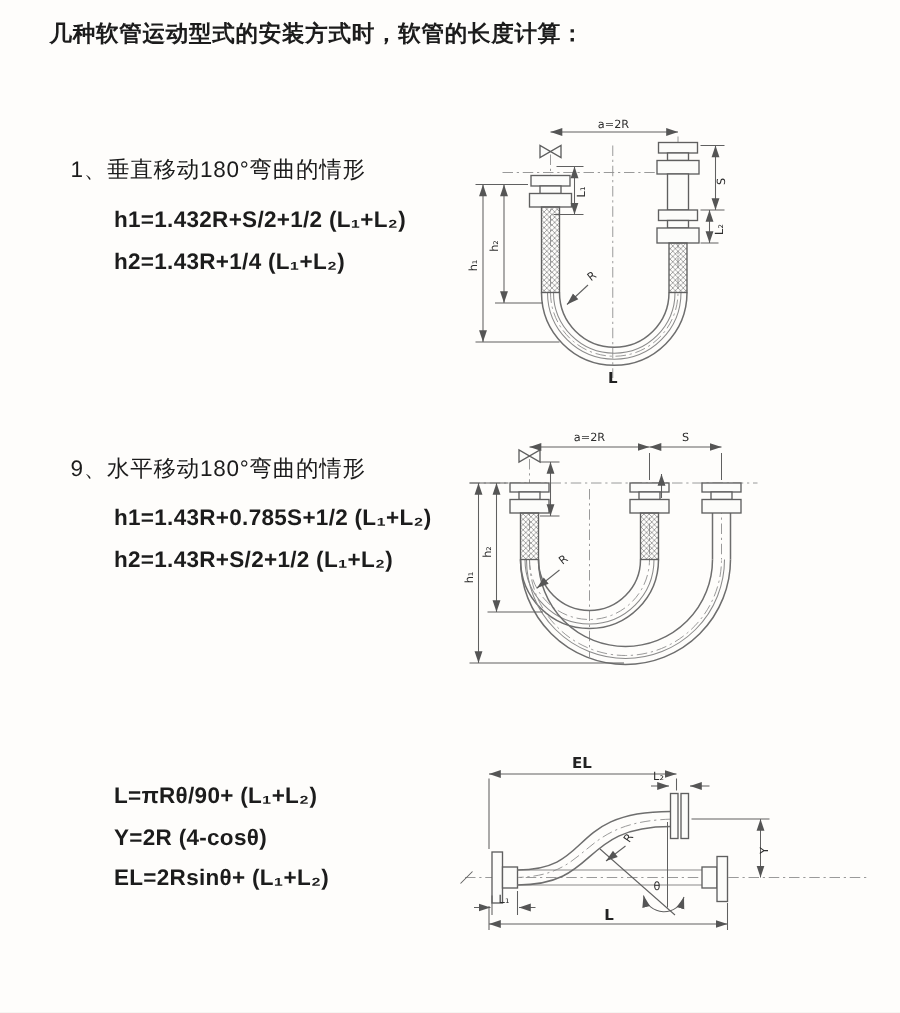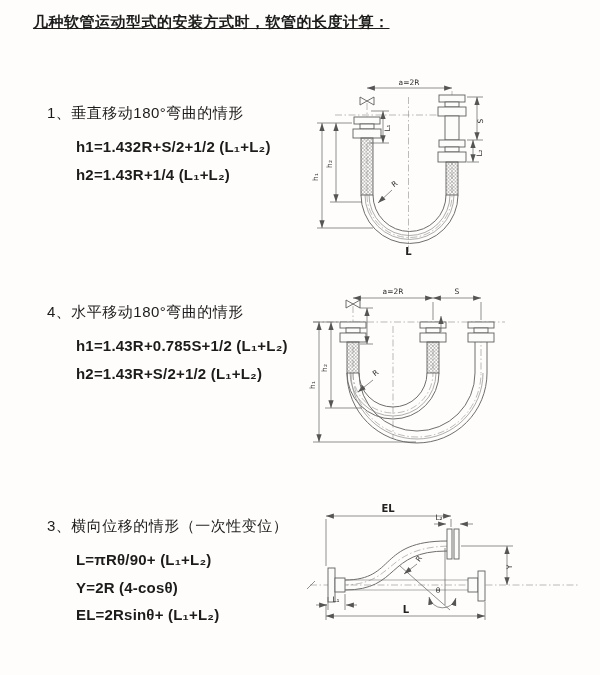--- a/index.html
+++ b/index.html
@@ -1,20 +1,20 @@
 <!DOCTYPE html>
 <html><head>
 <meta charset="utf-8">
 <style>
   html,body{margin:0;padding:0;background:#ffffff;}
   .page{position:relative;width:600px;height:675px;background:#fefdfb;
         font-family:"Liberation Sans","DejaVu Sans",sans-serif;color:#1c1c1c;
         overflow:hidden;border-right:2px solid #e3e2de;border-bottom:1px solid #eeeeea;}
   .title{position:absolute;left:33px;top:13px;font-size:15px;font-weight:bold;
-         letter-spacing:.5px;margin:0;text-decoration:underline;}
+         letter-spacing:.5px;margin:0;}
   .sec{position:absolute;}
   .sec-h{font-size:15px;font-weight:normal;height:20px;letter-spacing:.5px;margin-bottom:9px;}
   .fx{font-size:15px;font-weight:bold;margin-left:29px;height:27.5px;line-height:27.5px;
       letter-spacing:.2px;white-space:nowrap;}
   #sec1{left:47px;top:104px;}
   #sec2{left:47px;top:303px;}
   #sec3{left:47px;top:517px;}
   svg.diag{position:absolute;}
   .hs{fill:none;stroke:#6e6e6e;stroke-width:1;}
   .hs2{fill:none;stroke:#8a8a8a;stroke-width:.7;}
@@ -32,27 +32,26 @@
 
   <h1 class="title">几种软管运动型式的安装方式时，软管的长度计算：</h1>
 
   <div class="sec" id="sec1">
     <div class="sec-h">1、垂直移动180°弯曲的情形</div>
     <div class="fx">h1=1.432R+S/2+1/2 (L₁+L₂)</div>
     <div class="fx">h2=1.43R+1/4 (L₁+L₂)</div>
   </div>
 
   <div class="sec" id="sec2">
-    <div class="sec-h">4、水平移动180°弯曲的情形</div>
+    <div class="sec-h">9、水平移动180°弯曲的情形</div>
     <div class="fx">h1=1.43R+0.785S+1/2 (L₁+L₂)</div>
     <div class="fx">h2=1.43R+S/2+1/2 (L₁+L₂)</div>
   </div>
 
   <div class="sec" id="sec3">
-    <div class="sec-h">3、横向位移的情形（一次性变位）</div>
     <div class="fx">L=πRθ/90+ (L₁+L₂)</div>
     <div class="fx">Y=2R (4-cosθ)</div>
     <div class="fx">EL=2Rsinθ+ (L₁+L₂)</div>
   </div>
 
   <svg class="diag" style="left:305px;top:73px" width="300" height="185" viewBox="0 0 300 185">
     <defs>
       <marker id="arw" viewBox="0 0 10 8" markerWidth="9" markerHeight="7" refX="9" refY="4" orient="auto-start-reverse" markerUnits="userSpaceOnUse">
         <path d="M0,1 L9,4 L0,7 Z" fill="#555"></path>
       </marker>

